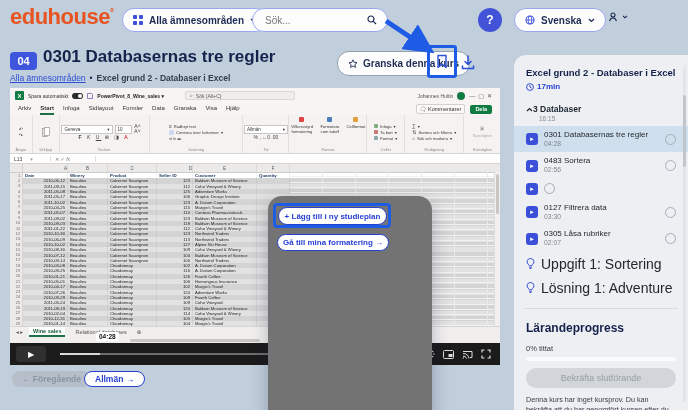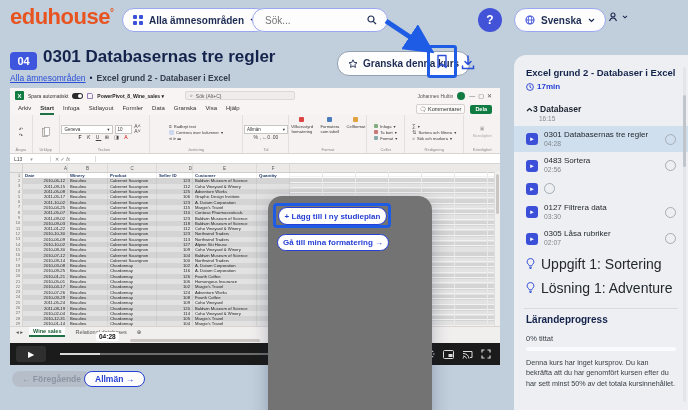--- a/index.html
+++ b/index.html
@@ -131,21 +131,21 @@
   .lesson.active{background:#cfdfee;}
   .l-icon{width:12px;height:12px;border-radius:3px;background:#3b4fd8;color:#fff;font-size:7px;
         display:flex;align-items:center;justify-content:center;flex:0 0 auto;}
   .l-text{display:flex;flex-direction:column;line-height:1.25;flex:1;min-width:0;}
   .l-title{font-size:8px;color:#23292f;white-space:nowrap;overflow:hidden;}
   .l-dur{font-size:6.8px;color:#81878d;}
   .l-circle{width:9px;height:9px;border:1px solid #a6adb5;border-radius:50%;flex:0 0 auto;background:transparent;}
   .task{display:flex;align-items:center;gap:6px;padding:4px 0;}
   .t-title{font-size:14px;color:#23292f;}
   .sb-div{height:1px;background:#d7dade;margin:8px -2px 0;}
-  .lp-title{font-size:10px;font-weight:700;color:#14234b;margin-top:5px;}
+  .lp-title{font-size:12px;font-weight:700;color:#14234b;margin-top:12px;}
   .lp-val{font-size:7.5px;color:#3c434b;margin-top:9px;}
   .lp-track{height:4px;border-radius:2px;background:#fafbfc;margin-top:4px;}
   .confirm{height:20px;border-radius:10px;background:#d2d5d9;color:#989fa8;font-size:9px;
         display:flex;align-items:center;justify-content:center;margin-top:7px;}
   .sb-note{font-size:7.2px;color:#363d45;line-height:1.45;margin-top:7px;}
   .sb-scroll{position:absolute;right:2px;top:12px;bottom:8px;width:3px;background:#e2e5e9;border-radius:2px;}
   .sb-thumb{position:absolute;left:0;top:28px;width:3px;height:72px;background:#c0c5cb;border-radius:2px;}
 </style>
 </head>
 <body>
@@ -818,18 +818,19 @@
             </svg>
           </span>
     <span class="t-title">Lösning 1: Adventure</span>
   </div>
       </div>
 
     <div class="sb-div"></div>
     <div class="lp-title">Lärandeprogress</div>
     <div class="lp-val">0% tittat</div>
     <div class="lp-track"></div>
+    <div class="confirm">Bekräfta slutförande</div>
     <div class="sb-note">Denna kurs har inget kursprov. Du kan bekräfta att du har genomfört kursen efter du har sett minst 50% av det totala kursinnehållet.</div>
     <div class="sb-scroll">
         <span class="sb-thumb"></span>
       </div>
   </div>
 </div>
 
 </body></html>

